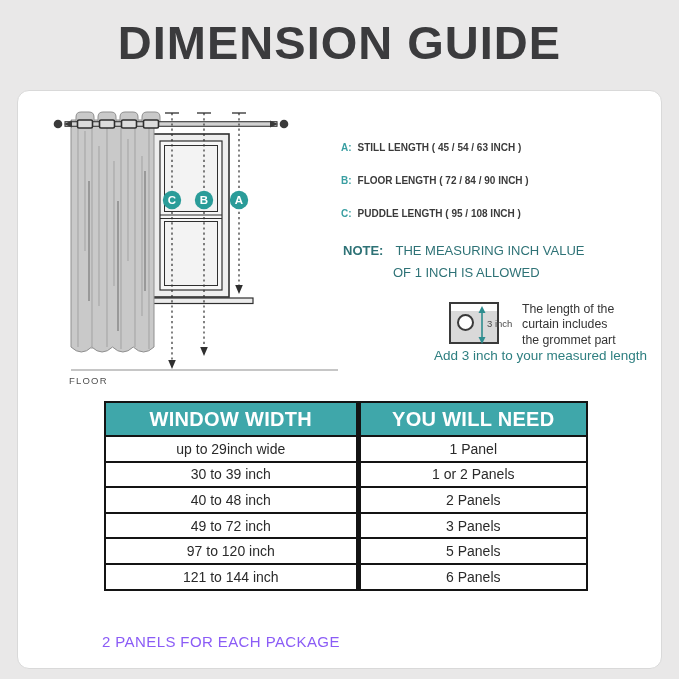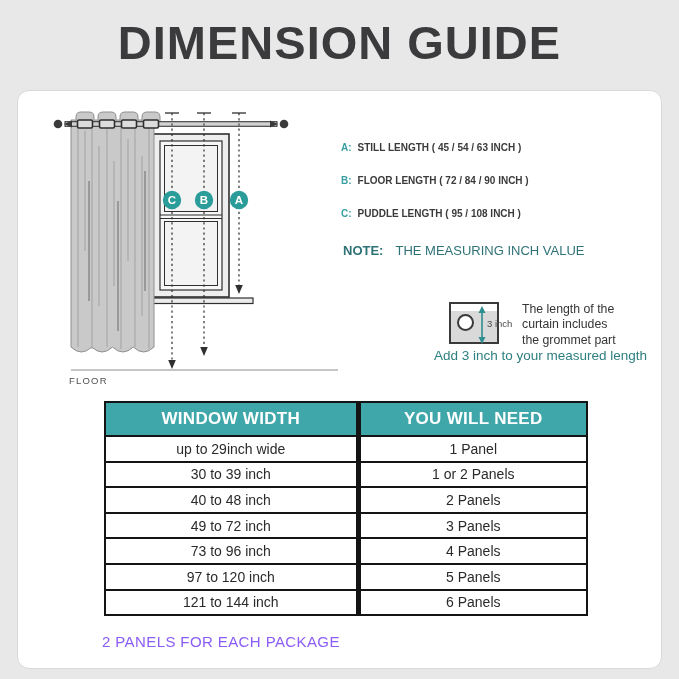--- a/index.html
+++ b/index.html
@@ -62,21 +62,21 @@
   
   .panels-table{
     position:absolute;left:86px;top:310px;width:484px;
     border-collapse:collapse;table-layout:fixed;
     border:2px solid #141414;
   }
   .panels-table col.c1{width:52.5%;}
   .panels-table col.c2{width:47.5%;}
   .panels-table th{
     background:#3fa7aa;color:#ffffff;
-    font-size:17px;font-weight:700;letter-spacing:.3px;
+    font-size:20px;font-weight:700;letter-spacing:.3px;
     height:34px;text-align:center;padding:0;
     border:2px solid #141414;
   }
   .panels-table td{
     background:#ffffff;color:#2a2a2a;
     font-size:14px;height:25.6px;text-align:center;padding:0;
     border:2px solid #141414;
   }
   .panels-table th:first-child,.panels-table td:first-child{border-right:5px solid #141414;}
 
@@ -191,20 +191,21 @@
       <span class="length-key">B:</span><span class="length-text">FLOOR LENGTH ( 72 / 84 / 90 INCH )</span>
     </div>
     <div class="length-row">
       <span class="length-key">C:</span><span class="length-text">PUDDLE LENGTH ( 95 / 108 INCH )</span>
     </div>
   </div>
 
   <div class="note-l1">
     <span class="note-prefix">NOTE:</span><span>THE MEASURING INCH VALUE</span>
   </div>
+  <div class="note-l2">OF 1 INCH IS ALLOWED</div>
 
   <div class="grommet-box">
     <div class="fabric"></div>
     <div class="grommet-ring"></div>
     <svg class="grommet-arrow" width="10" height="38" viewBox="0 0 10 38">
       <line x1="5" y1="4" x2="5" y2="34" stroke="#2e8d8f" stroke-width="1.6"></line>
       <polygon points="5,0 1.5,7 8.5,7" fill="#2e8d8f"></polygon>
       <polygon points="5,38 1.5,31 8.5,31" fill="#2e8d8f"></polygon>
     </svg>
     <div class="grommet-measure">3 inch</div>
@@ -238,24 +239,20 @@
       </tr>
       <tr>
         <td>40 to 48 inch</td>
         <td>2 Panels</td>
       </tr>
       <tr>
         <td>49 to 72 inch</td>
         <td>3 Panels</td>
       </tr>
       <tr>
-        <td>73 to 96 inch</td>
-        <td>4 Panels</td>
-      </tr>
-      <tr>
         <td>97 to 120 inch</td>
         <td>5 Panels</td>
       </tr>
       <tr>
         <td>121 to 144 inch</td>
         <td>6 Panels</td>
       </tr>
     </tbody>
   </table>
 

